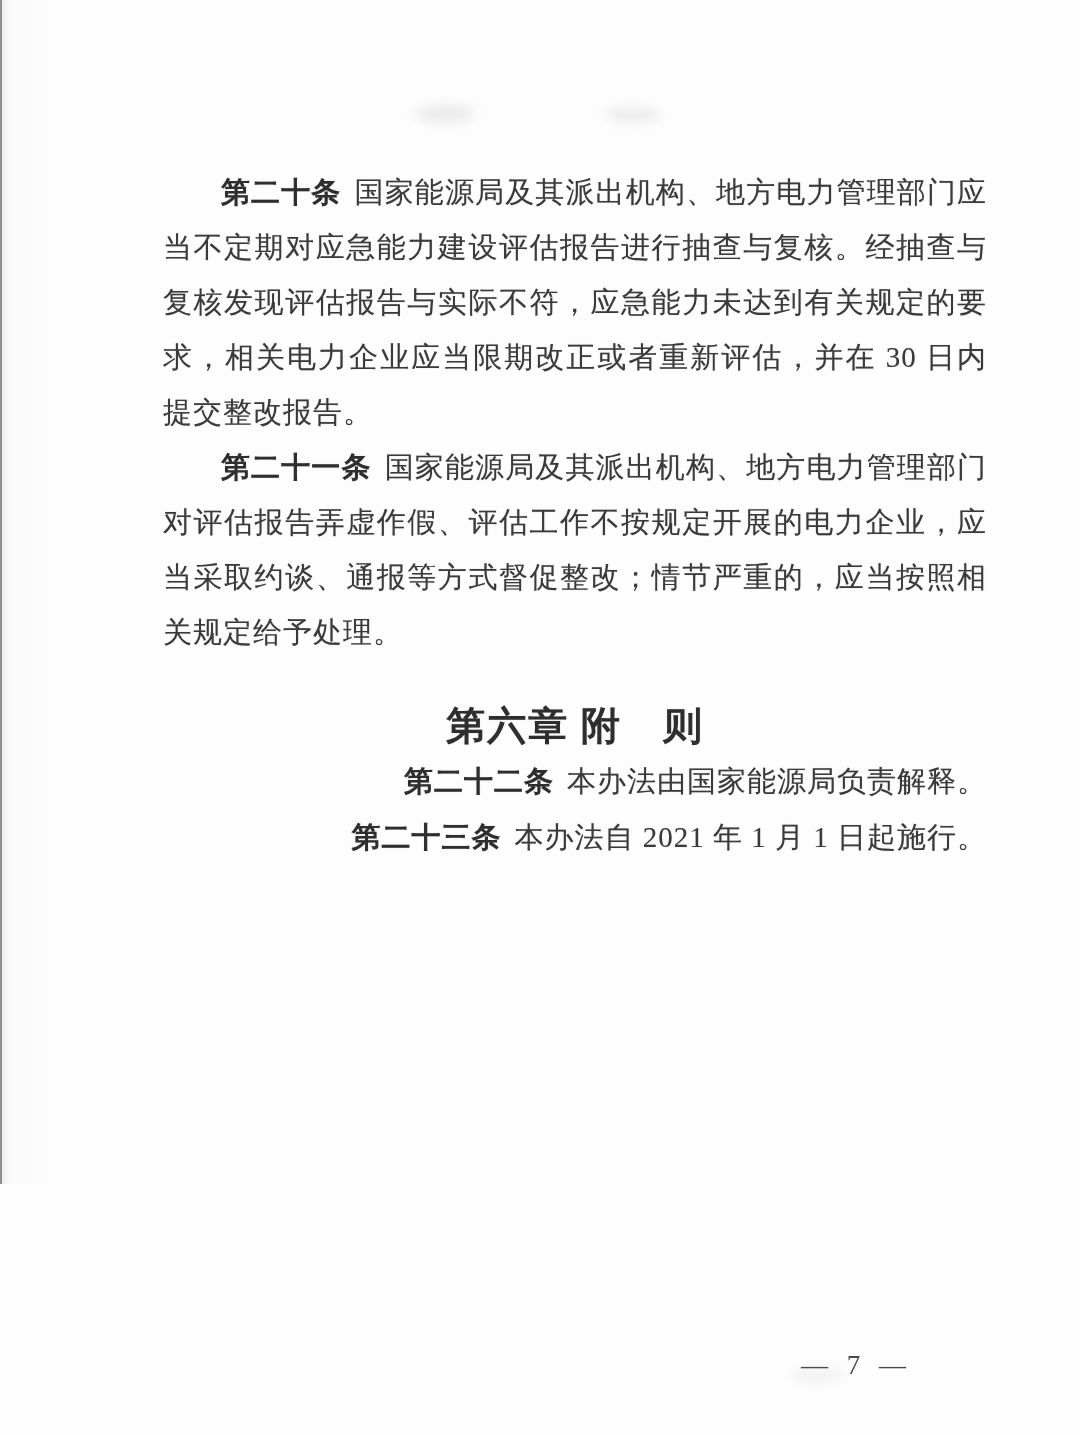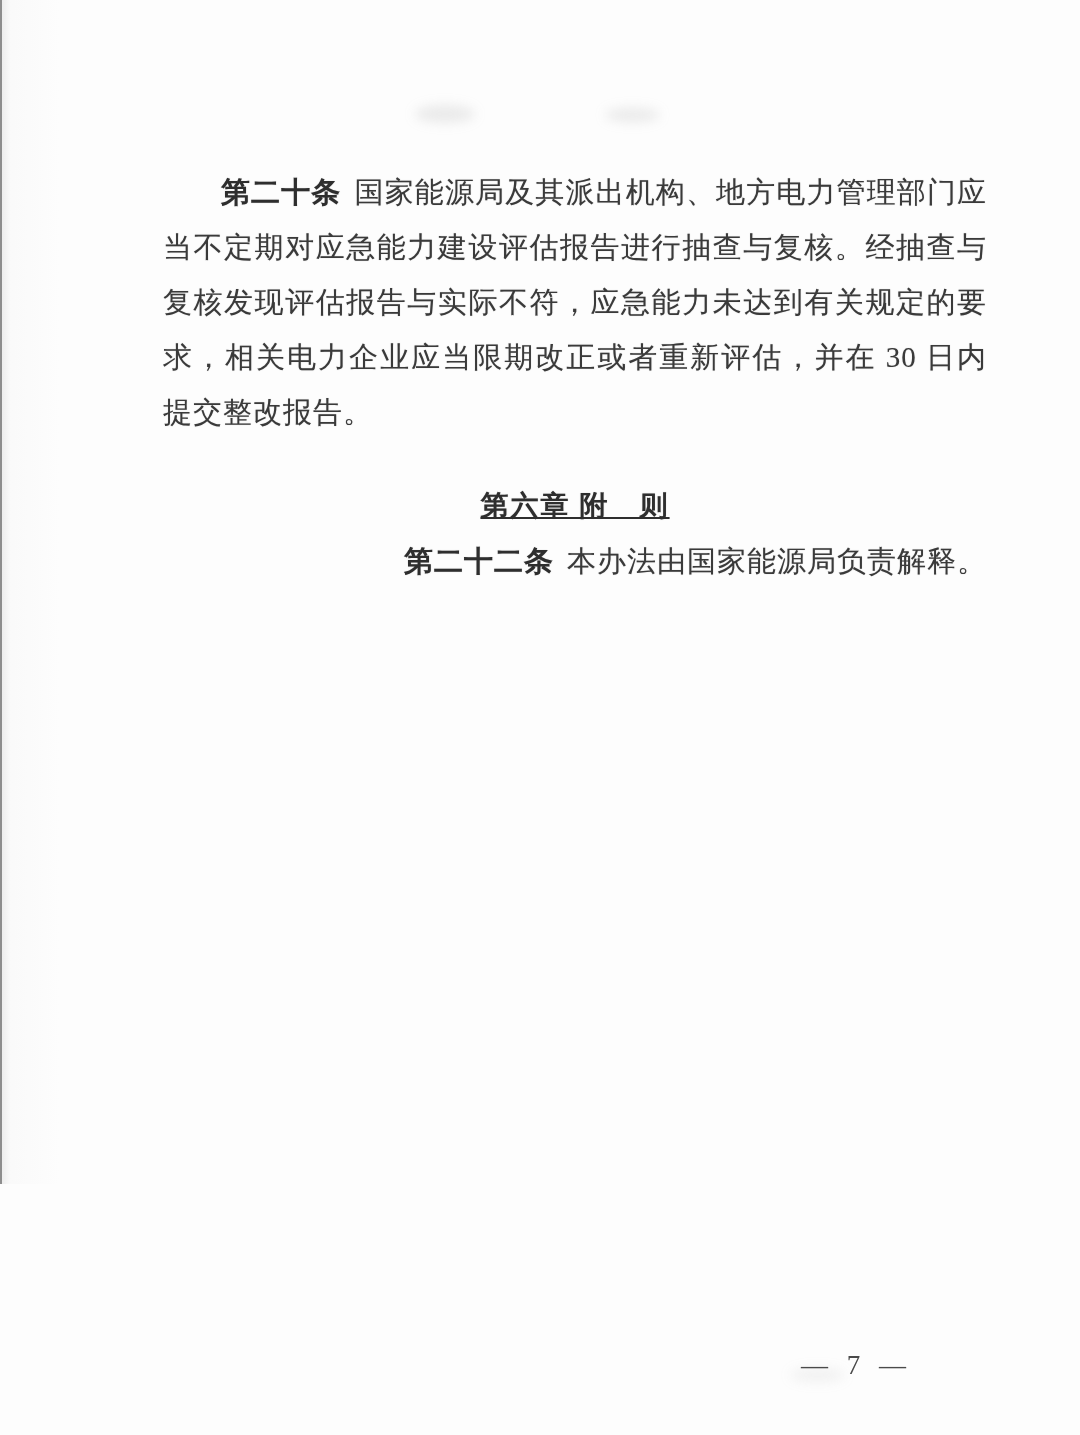--- a/index.html
+++ b/index.html
@@ -47,27 +47,26 @@
     font-weight: 700;
     color: #2e2e2e;
     margin-right: 0.45em;
   }
   .para, .article-line {
     text-shadow: 0 0 1px rgba(70,70,70,0.35);
   }
   .chapter-heading {
     margin-top: 38px;
     text-align: center;
-    font-size: 28px;
+    font-size: 39px;
     font-weight: 700;
     color: #2e2e2e;
     letter-spacing: 2px;
     line-height: 55px;
     text-shadow: 0 0 1px rgba(70,70,70,0.35);
-    text-decoration: underline;
   }
   .article-line {
     text-indent: 2em;
     margin-top: 1px;
     text-align: right;
   }
   .page-number {
     position: absolute;
     top: 1350px;
     right: 168px;
@@ -94,25 +93,31 @@
   <div class="smudge s1"></div>
   <div class="smudge s2"></div>
   <div class="smudge s3"></div>
 
   <div class="content">
 
     <p class="para">
       <span class="label">第二十条</span><span>国家能源局及其派出机构、地方电力管理部门应当不定期对应急能力建设评估报告进行抽查与复核。经抽查与复核发现评估报告与实际不符，应急能力未达到有关规定的要求，相关电力企业应当限期改正或者重新评估，并在 30 日内提交整改报告。</span>
     </p>
 
+    <p class="para">
+      <span class="label">第二十一条</span><span>国家能源局及其派出机构、地方电力管理部门对评估报告弄虚作假、评估工作不按规定开展的电力企业，应当采取约谈、通报等方式督促整改；情节严重的，应当按照相关规定给予处理。</span>
+    </p>
 
     <h2 class="chapter-heading">第六章 附　则</h2>
 
     <p class="article-line">
       <span class="label">第二十二条</span><span>本办法由国家能源局负责解释。</span>
     </p>
 
+    <p class="article-line">
+      <span class="label">第二十三条</span><span>本办法自 2021 年 1 月 1 日起施行。</span>
+    </p>
 
   </div>
 
   <div class="page-number">— 7 —</div>
 
 </div>
 
 </body></html>

